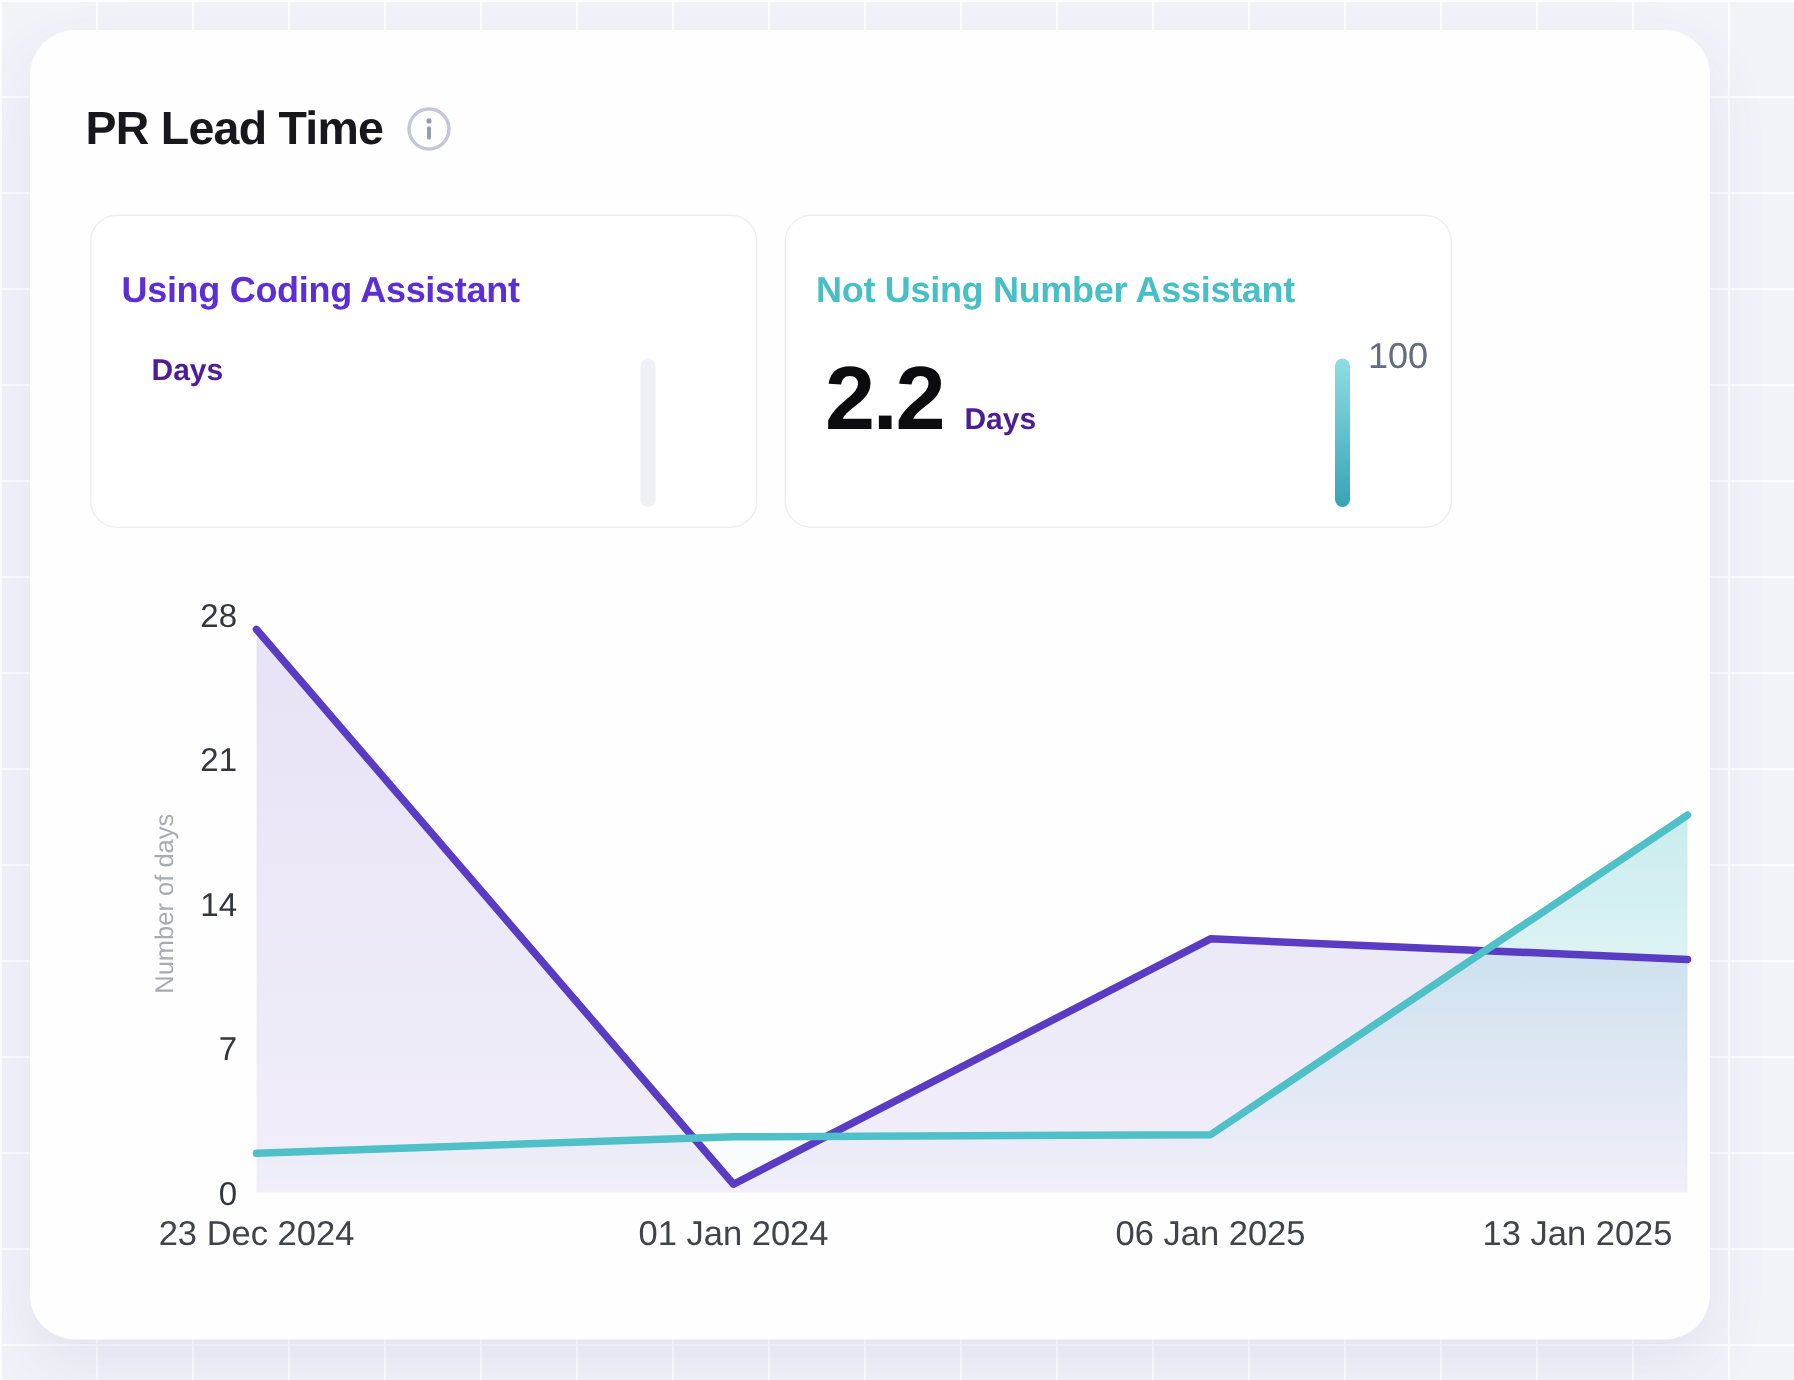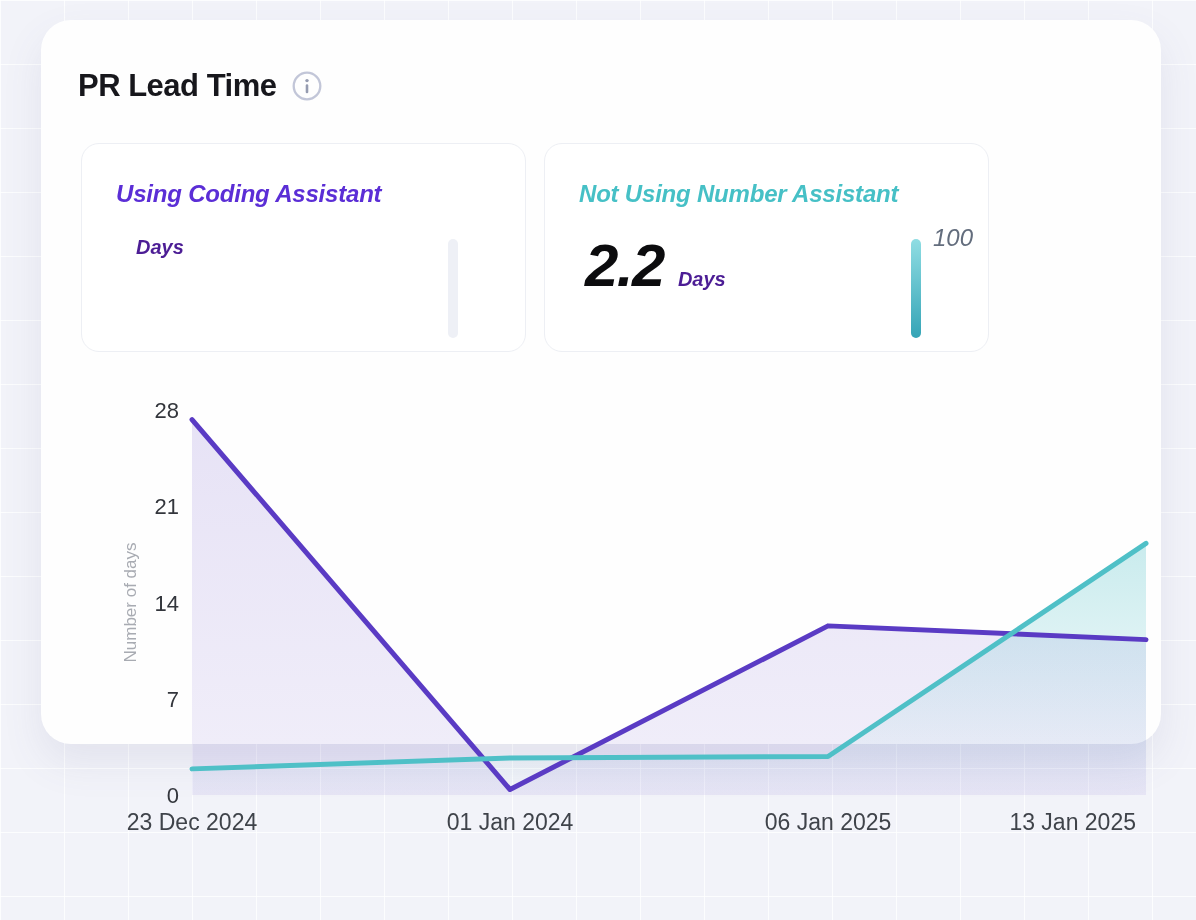--- a/index.html
+++ b/index.html
@@ -6,39 +6,39 @@
   html,body { width:1196px; height:920px; overflow:hidden;
     font-family:"Liberation Sans", sans-serif; }
   body {
     background-color:#f2f3f9;
     background-image:
       linear-gradient(rgba(255,255,255,.8) 1.5px, transparent 1.5px),
       linear-gradient(90deg, rgba(255,255,255,.8) 1.5px, transparent 1.5px);
     background-size:64px 64px;
   }
   .card {
-    position:absolute; left:41px; top:20px; width:1120px; height:724px;
+    position:absolute; left:20px; top:20px; width:1120px; height:873px;
     background:#fefefe; border-radius:30px;
     box-shadow:0 18px 40px rgba(90,90,140,.10);
   }
   .card-header {
     position:absolute; left:37px; top:48px;
     display:flex; align-items:center; gap:16px;
   }
   .card-title {
     font-size:31px; font-weight:700; color:#17171c; letter-spacing:-.5px;
   }
   .info { width:30px; height:30px; display:block; cursor:pointer; }
   .stats-row {
     position:absolute; left:40px; top:123px; display:flex; gap:18px;
   }
   .stat-card {
     position:relative; width:445px; height:209px;
     background:#ffffff; border:1px solid #edeff4; border-radius:18px;
-    padding:36px 0 0 34px; overflow:visible;font-style:italic;
+    padding:36px 0 0 20px; overflow:visible;
   }
   .stat-label { font-size:24px; font-weight:700; letter-spacing:-.2px; }
   .stat-value-row {
     display:flex; align-items:baseline; margin-top:28px; margin-left:6px;
   }
   .stat-value {
     font-size:60px; font-weight:800; color:#0c0c0e; letter-spacing:-1.5px;
     line-height:1;
   }
   .stat-unit { font-size:20px; font-weight:700; color:#4c1d95; margin-left:14px; }

